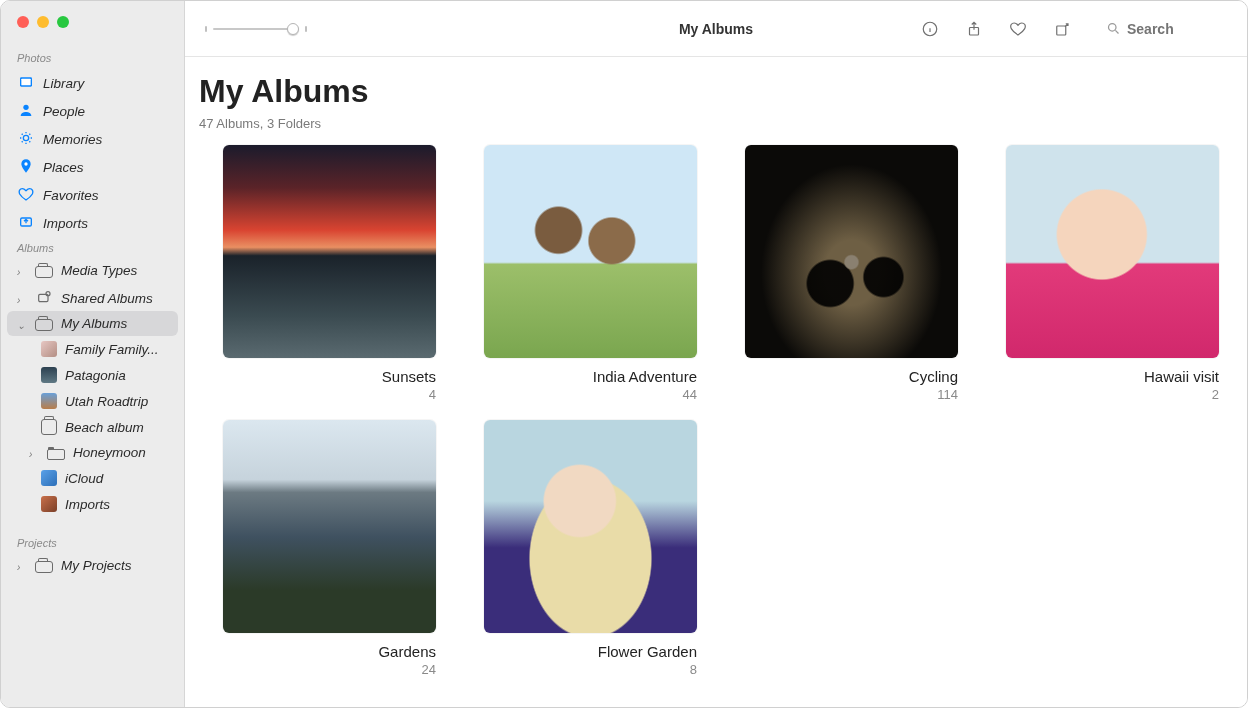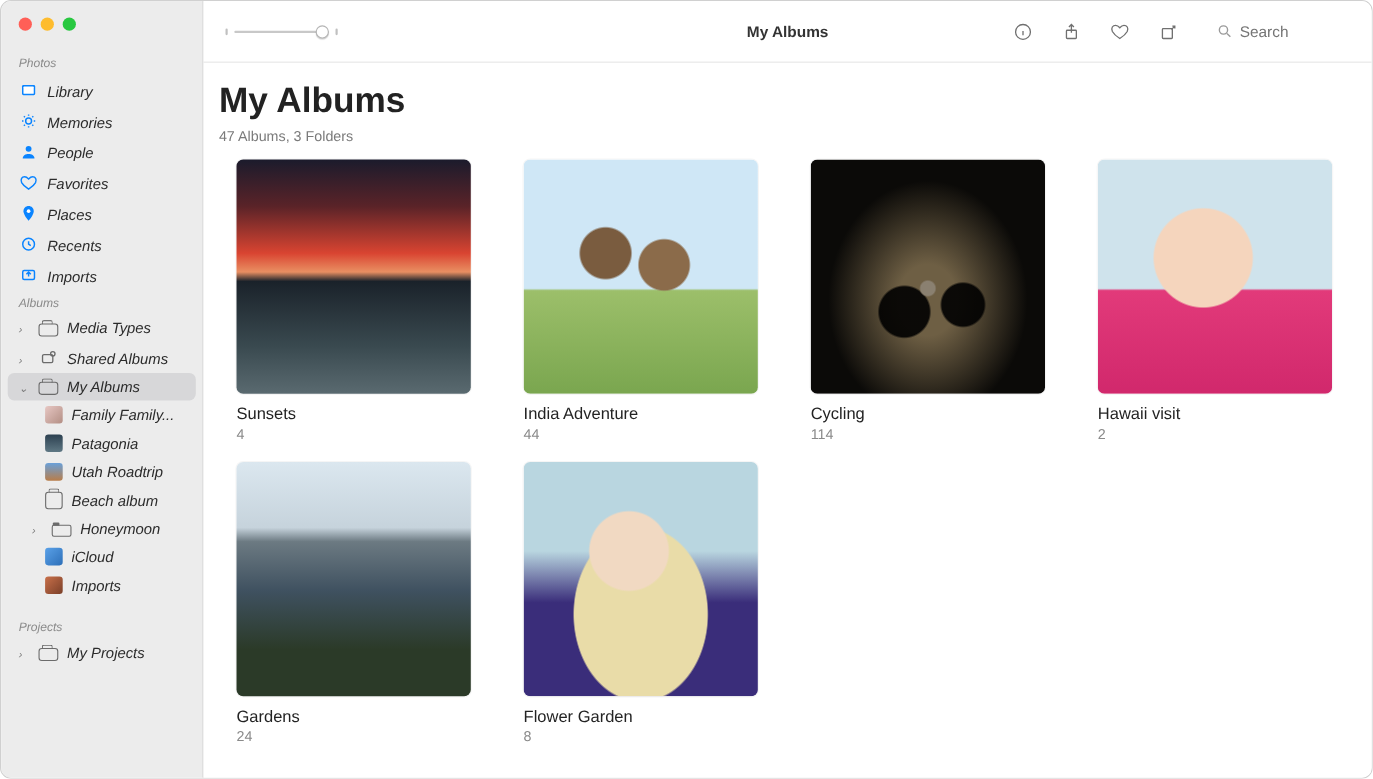--- a/index.html
+++ b/index.html
@@ -33,29 +33,29 @@
   .zoom-slider { width: 86px; height: 16px; position: relative; margin-left: 8px; }
   .zoom-track { position: absolute; top: 7px; left: 0; right: 0; height: 2px; background: #c8c8c8; border-radius: 1px; }
   .zoom-thumb { position: absolute; top: 2px; right: 0; width: 12px; height: 12px; background: #fff; border: 1px solid #b5b5b5; border-radius: 50%; box-shadow: 0 1px 1px rgba(0,0,0,.2); }
   .tick { position:absolute; top:5px; width:2px; height:6px; border-radius:1px; background:#c0c0c0; }
   .tick.l { left:-8px; } .tick.r { right:-8px; }
   .title { position: absolute; left: 50%; transform: translateX(-50%); font-size: 14px; font-weight: 600; color: #333; }
   .tb-right { margin-left: auto; display: flex; align-items: center; gap: 24px; color: #6f6f6f; }
   .tb-icon { width: 20px; height: 20px; display:inline-flex; align-items:center; justify-content:center; font-size:18px; cursor:default; }
   .tb-icon svg { width: 18px; height: 18px; stroke: #707070; fill: none; stroke-width: 1.6; }
   .search-wrap { display: flex; align-items: center; gap: 6px; color: #b0b0b0; margin-left: 10px; }
-  .search-wrap input { border: none; outline: none; font-size: 14px; width: 100px; background: transparent; color:#1d4ed8; }
+  .search-wrap input { border: none; outline: none; font-size: 14px; width: 100px; background: transparent; color:#1d4ed8;font-weight:bold; }
   .search-wrap svg { width: 15px; height: 15px; stroke:#9a9a9a; fill:none; stroke-width:2; }
 
   .content { flex:1; overflow:auto; padding: 16px 28px 10px 0; }
   .page-heading { font-size: 32px; font-weight: 800; padding-left: 14px; }
   .page-sub { font-size: 13px; color: #7a7a7a; padding: 6px 0 14px 14px; }
 
   .grid { display: grid; grid-template-columns: repeat(4, 1fr); gap: 18px 40px; padding: 0 0 0 30px; }
-  .album { display:flex; flex-direction:column; align-items:flex-start; }
+  .album { display:flex; flex-direction:column; align-items:flex-end; }
   .cover { width: 213px; height: 213px; border-radius: 6px; background:#888; box-shadow: 0 0 0 1px rgba(0,0,0,.04); }
   .album-title { font-size: 15px; margin-top: 10px; color:#232323; }
   .album-count { font-size: 13px; color: #8a8a8a; margin-top: 2px; }
 
   
   .c-sunsets { background: linear-gradient(to bottom, #1b1b2c 0%, #5a2328 20%, #d94431 40%, #e98f62 48%, #1a222a 52%, #3a4a50 80%, #5a6a70 100%); }
   .c-india { background:
     radial-gradient(circle at 35% 40%, #7a5c3f 12%, transparent 13%),
     radial-gradient(circle at 60% 45%, #8b6b4a 13%, transparent 14%),
     linear-gradient(to bottom, #cfe7f6 0%, #cfe7f6 55%, #9cbf6a 56%, #7aa64f 100%); }
@@ -100,61 +100,52 @@
       <span class="side-icon">
           <svg viewBox="0 0 24 24">
             <rect x="3" y="5" width="18" height="14" rx="2" fill="#0a84ff"></rect>
             <rect x="5" y="7" width="14" height="10" rx="1" fill="#fff"></rect>
           </svg>
         </span>
       <span class="side-label">Library</span>
     </div>
     <div class="side-item">
       <span class="side-icon">
+          <svg viewBox="0 0 24 24" fill="#0a84ff">
+            <circle cx="12" cy="8" r="4"></circle>
+            <path d="M4 21c0-4 4-6 8-6s8 2 8 6z"></path>
+          </svg>
+        </span>
+      <span class="side-label">People</span>
+    </div>
+    <div class="side-item">
+      <span class="side-icon">
           <svg viewBox="0 0 24 24" fill="none" stroke="#0a84ff" stroke-width="2">
             <circle cx="12" cy="12" r="4"></circle>
             <path d="M12 3v2M12 19v2M3 12h2M19 12h2M5.6 5.6l1.4 1.4M17 17l1.4 1.4M5.6 18.4L7 17M17 7l1.4-1.4"></path>
           </svg>
         </span>
       <span class="side-label">Memories</span>
     </div>
     <div class="side-item">
       <span class="side-icon">
           <svg viewBox="0 0 24 24" fill="#0a84ff">
-            <circle cx="12" cy="8" r="4"></circle>
-            <path d="M4 21c0-4 4-6 8-6s8 2 8 6z"></path>
-          </svg>
-        </span>
-      <span class="side-label">People</span>
+            <path d="M12 2C8 2 5 5 5 9c0 5 7 13 7 13s7-8 7-13c0-4-3-7-7-7z"></path>
+            <circle cx="12" cy="9" r="2.5" fill="#fff"></circle>
+          </svg>
+        </span>
+      <span class="side-label">Places</span>
     </div>
     <div class="side-item">
       <span class="side-icon">
           <svg viewBox="0 0 24 24" fill="none" stroke="#0a84ff" stroke-width="2">
             <path d="M12 21s-7-4.5-9.5-9C.5 7 3 4 6.5 4 9 4 12 7 12 7s3-3 5.5-3C21 4 23.5 7 21.5 12 19 16.5 12 21 12 21z"></path>
           </svg>
         </span>
       <span class="side-label">Favorites</span>
-    </div>
-    <div class="side-item">
-      <span class="side-icon">
-          <svg viewBox="0 0 24 24" fill="#0a84ff">
-            <path d="M12 2C8 2 5 5 5 9c0 5 7 13 7 13s7-8 7-13c0-4-3-7-7-7z"></path>
-            <circle cx="12" cy="9" r="2.5" fill="#fff"></circle>
-          </svg>
-        </span>
-      <span class="side-label">Places</span>
-    </div>
-    <div class="side-item">
-      <span class="side-icon">
-          <svg viewBox="0 0 24 24" fill="none" stroke="#0a84ff" stroke-width="2">
-            <circle cx="12" cy="12" r="8"></circle>
-            <path d="M12 8v4l3 2"></path>
-          </svg>
-        </span>
-      <span class="side-label">Recents</span>
     </div>
     <div class="side-item">
       <span class="side-icon">
           <svg viewBox="0 0 24 24" fill="none" stroke="#0a84ff" stroke-width="2">
             <rect x="4" y="6" width="16" height="12" rx="2"></rect>
             <path d="M12 9v5M9 11l3-3 3 3"></path>
           </svg>
         </span>
       <span class="side-label">Imports</span>
     </div>

